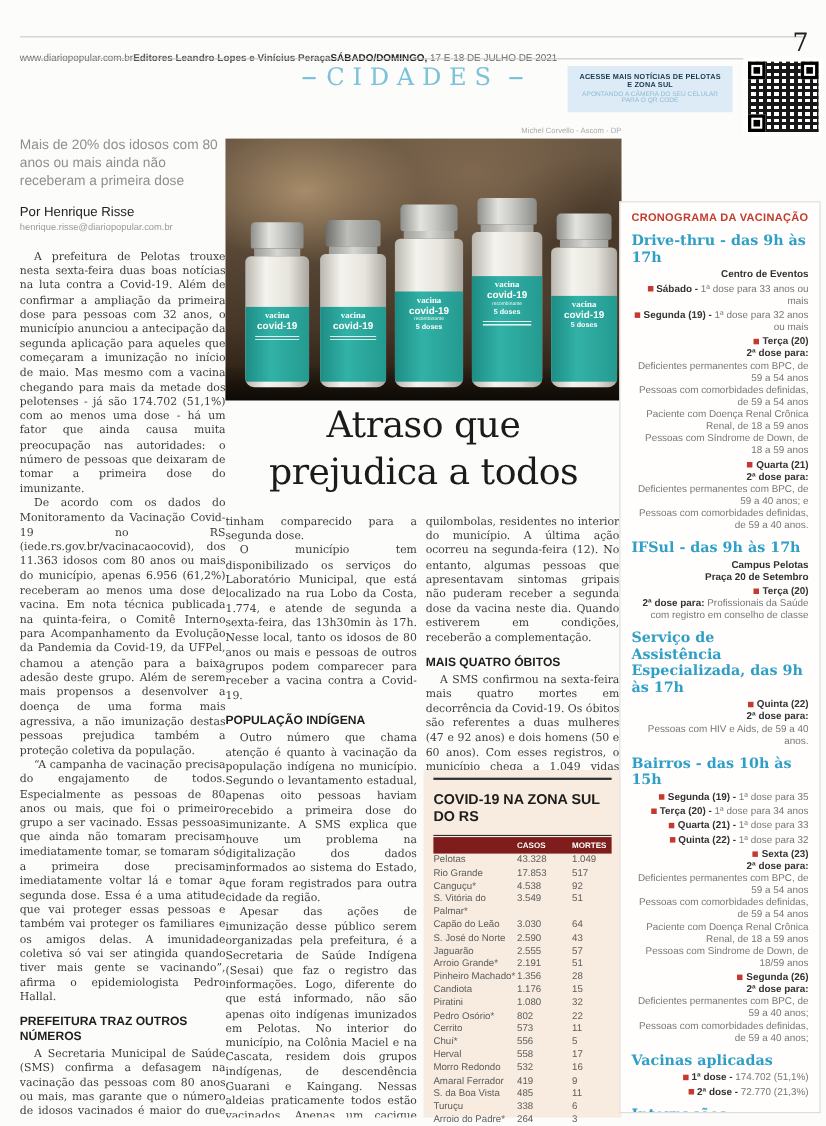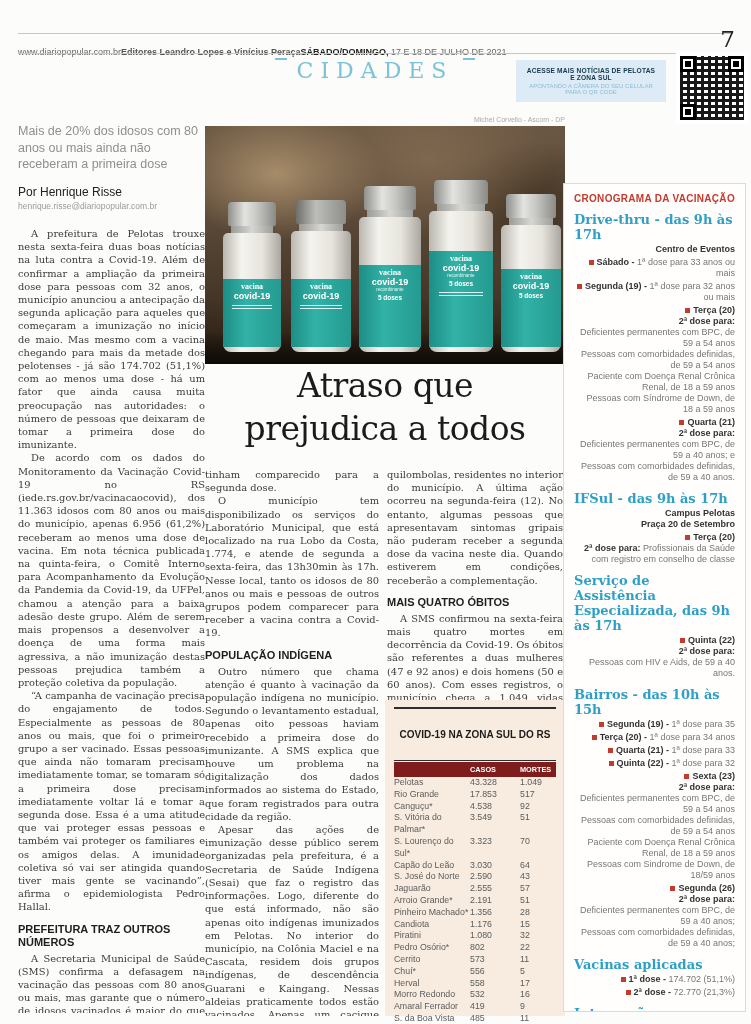--- a/index.html
+++ b/index.html
@@ -11,21 +11,21 @@
   .rule.top{top:33px}
   .rule.bottom{top:53px}
   .hdr-row{position:absolute;left:18px;right:28px;top:37px;display:flex;
            justify-content:flex-start;align-items:center;font-size:9px;color:#666;margin-top:10px;}
   .hdr-center{font-weight:bold;color:#555;}
   .hdr-date b{color:#222;}
   .page-num{position:absolute;right:16px;top:26px;font-family:"DejaVu Serif",serif;
             font-size:23px;color:#222;}
 
   
-  .cidades{position:absolute;left:235px;top:58px;width:280px;display:flex;
+  .cidades{position:absolute;left:235px;top:58px;width:280px;display:flex;align-items:center;
            justify-content:center;gap:10px;}
   .cidades .dash{width:12px;height:2px;background:#7cc2da;}
   .cidades .word{font-family:"DejaVu Serif",serif;font-size:22px;letter-spacing:7px;
                  color:#7cc2da;white-space:nowrap;}
 
   
   .qr-box{position:absolute;left:516px;top:60px;width:150px;height:42px;background:#dcebf5;
           box-sizing:border-box;padding:5px 9px;display:flex;flex-direction:column;
           justify-content:center;text-align:center;}
   .qr-l1{font-size:6.6px;font-weight:bold;color:#16384f;letter-spacing:.2px;}
@@ -82,22 +82,22 @@
       background:repeating-linear-gradient(0deg,rgba(255,255,255,.85) 0 1px,transparent 1px 3px);}
 
   
   .headline{position:absolute;left:205px;top:364px;width:360px;text-align:center;
             font-family:"DejaVu Serif",serif;font-weight:normal;font-size:33px;
             line-height:43px;color:#1b1b1b;letter-spacing:-.5px;}
 
   
   .ctable{position:absolute;left:385px;top:700px;width:180px;height:316px;background:#f7ecdf;
           box-sizing:border-box;padding:7px 9px;}
-  .ct-title{font-size:10px;font-weight:bold;color:#1c1c1c;text-align:center;
-            border-top:2px solid #2e2e2e;border-bottom:1px solid #2e2e2e;padding:20px 0;}
+  .ct-title{font-size:13px;font-weight:bold;color:#1c1c1c;text-align:left;
+            border-top:2px solid #2e2e2e;border-bottom:1px solid #2e2e2e;padding:10px 0;}
   .ct-head{display:flex;background:#7f1d1d;color:#fff;font-size:7.3px;font-weight:bold;
            padding:3px 0;margin-top:1px;}
   .ct-row{display:flex;font-size:8.8px;line-height:11.8px;color:#5c5c5c;}
   .c-name{flex:1;}
   .c-casos{width:50px;}
   .c-mortes{width:36px;}
   .ct-head .c-name{flex:1}
 
   
   .novo{position:absolute;left:563px;top:123px;width:182px;}
@@ -277,25 +277,20 @@
           <span class="c-casos">4.538</span>
           <span class="c-mortes">92</span>
         </div>
 
         <div class="ct-row">
           <span class="c-name">S. Vitória do Palmar*</span>
           <span class="c-casos">3.549</span>
           <span class="c-mortes">51</span>
         </div>
 
-        <div class="ct-row">
-          <span class="c-name">S. Lourenço do Sul*</span>
-          <span class="c-casos">3.323</span>
-          <span class="c-mortes">70</span>
-        </div>
 
         <div class="ct-row">
           <span class="c-name">Capão do Leão</span>
           <span class="c-casos">3.030</span>
           <span class="c-mortes">64</span>
         </div>
 
         <div class="ct-row">
           <span class="c-name">S. José do Norte</span>
           <span class="c-casos">2.590</span>

